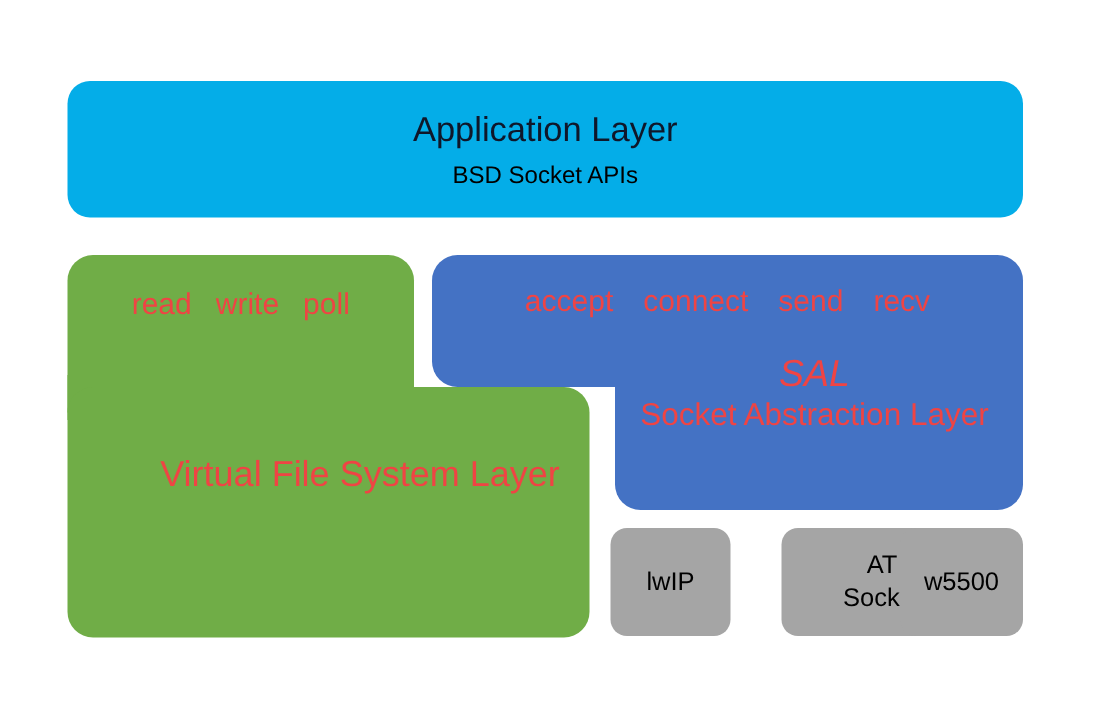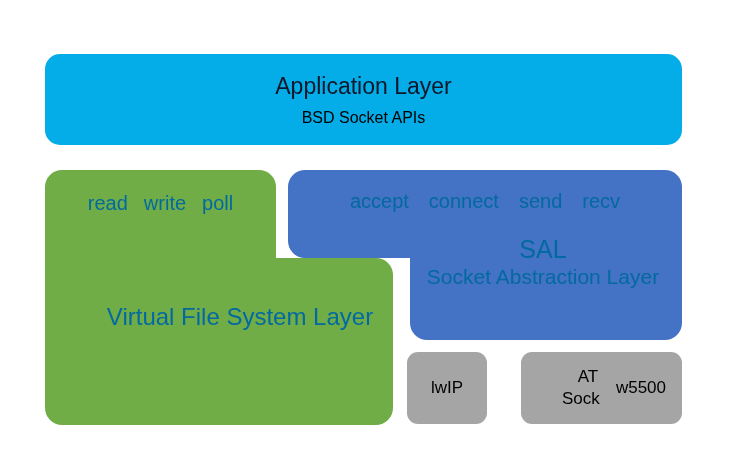--- a/index.html
+++ b/index.html
@@ -15,21 +15,21 @@
     position: relative;
     width: 739px;
     height: 472px;
     background: #ffffff;
     overflow: hidden;
   }
 
   
   .boxtext {
     position: absolute;
-    color: #0369a1;
+    color: #ef4444;
     text-align: center;
     line-height: 1.18;
     white-space: nowrap;
     pointer-events: none;
   }
 
   
   #app-layer {
     position: absolute;
     left: 45px;
@@ -132,20 +132,21 @@
     top: 190px;
     width: 394px;
     font-size: 20px;
   }
   #sal-ops .op { margin: 0 10px; }
   #sal-name {
     left: 404px;
     top: 235px;
     width: 278px;
     font-size: 25px;
+    font-style: italic;
   }
   #sal-desc {
     left: 404px;
     top: 265px;
     width: 278px;
     font-size: 21px;
   }
 
   
   .driver {

